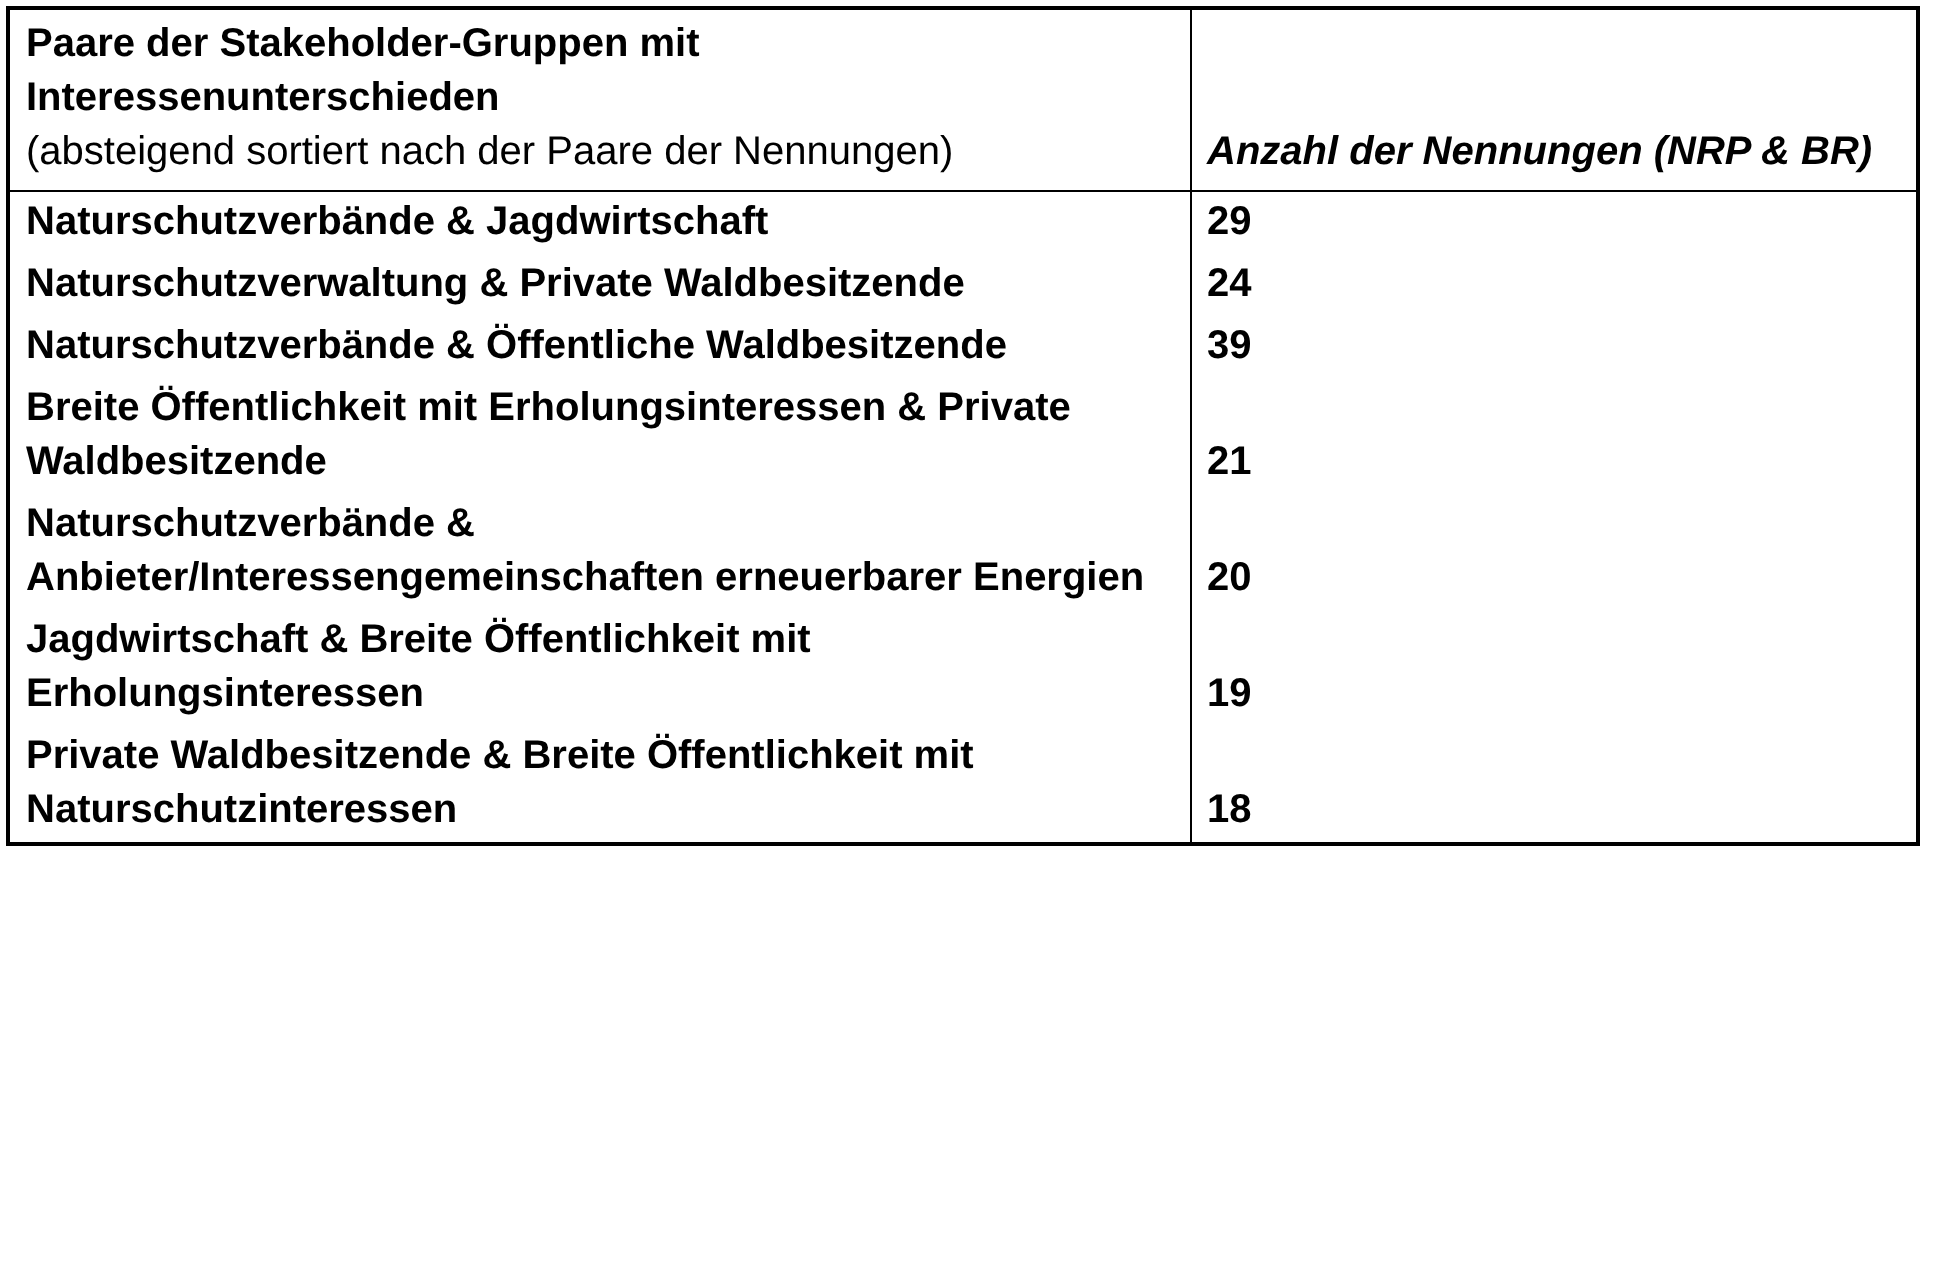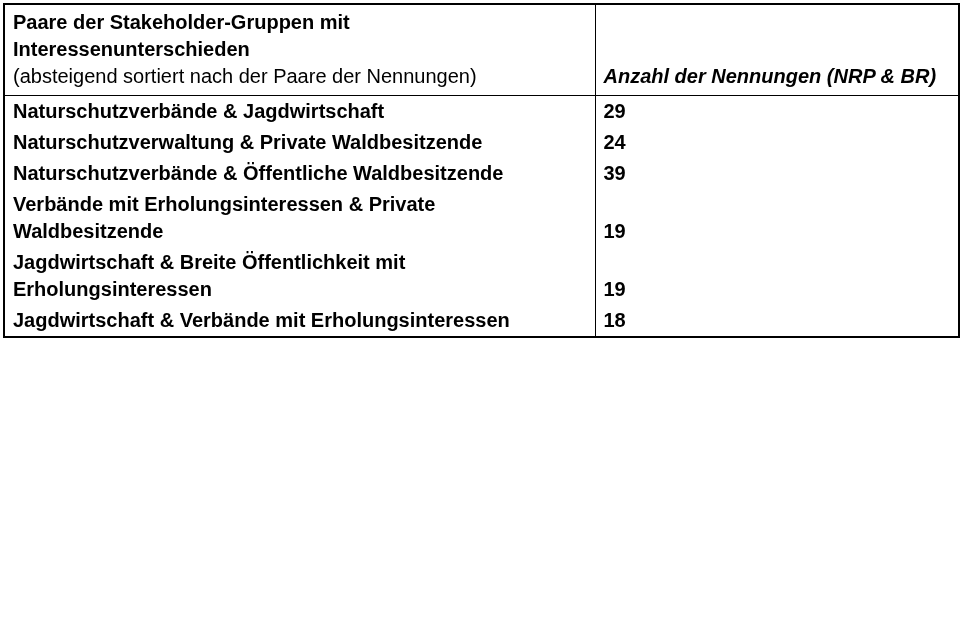--- a/index.html
+++ b/index.html
@@ -93,28 +93,34 @@
       </tr>
       <tr>
         <td class="pair-cell">Naturschutzverwaltung &amp; Private Waldbesitzende</td>
         <td class="count-cell">24</td>
       </tr>
       <tr>
         <td class="pair-cell">Naturschutzverbände &amp; Öffentliche Waldbesitzende</td>
         <td class="count-cell">39</td>
       </tr>
       <tr>
-        <td class="pair-cell">Verbände mit Erholungsinteressen &amp; Private
+        <td class="pair-cell">Breite Öffentlichkeit mit Erholungsinteressen &amp; Private
 Waldbesitzende</td>
-        <td class="count-cell">19</td>
+        <td class="count-cell">21</td>
+      </tr>
+      <tr>
+        <td class="pair-cell">Naturschutzverbände &amp;
+Anbieter/Interessengemeinschaften erneuerbarer Energien</td>
+        <td class="count-cell">20</td>
       </tr>
       <tr>
         <td class="pair-cell">Jagdwirtschaft &amp; Breite Öffentlichkeit mit
 Erholungsinteressen</td>
         <td class="count-cell">19</td>
       </tr>
       <tr>
-        <td class="pair-cell">Jagdwirtschaft &amp; Verbände mit Erholungsinteressen</td>
+        <td class="pair-cell">Private Waldbesitzende &amp; Breite Öffentlichkeit mit
+Naturschutzinteressen</td>
         <td class="count-cell">18</td>
       </tr>
     </tbody>
   </table>
 </div>
 
 </body></html>

